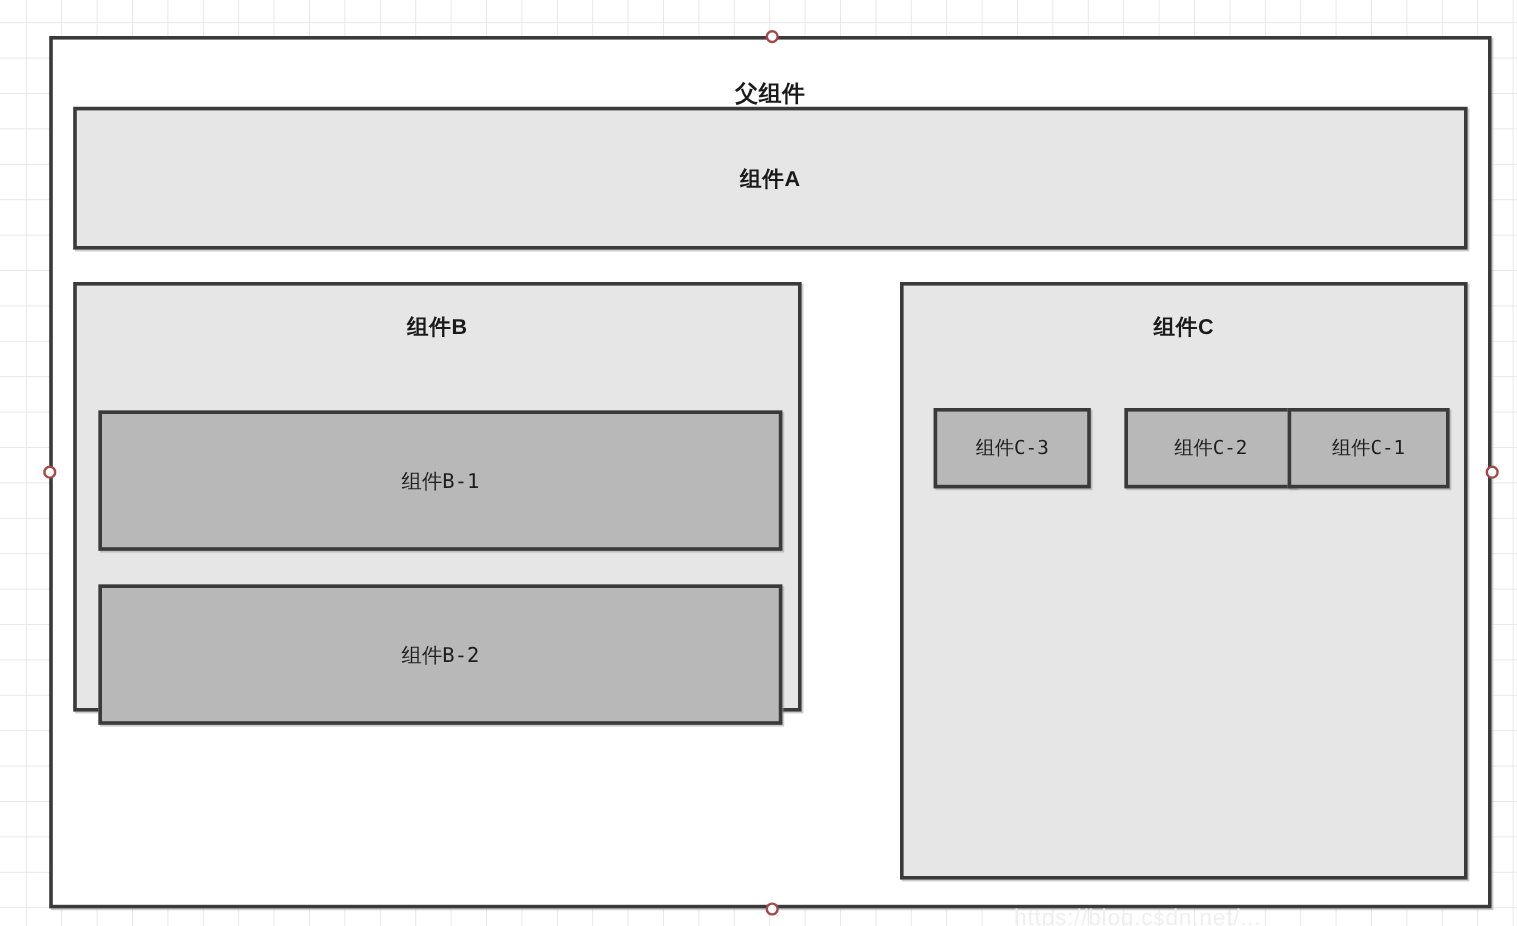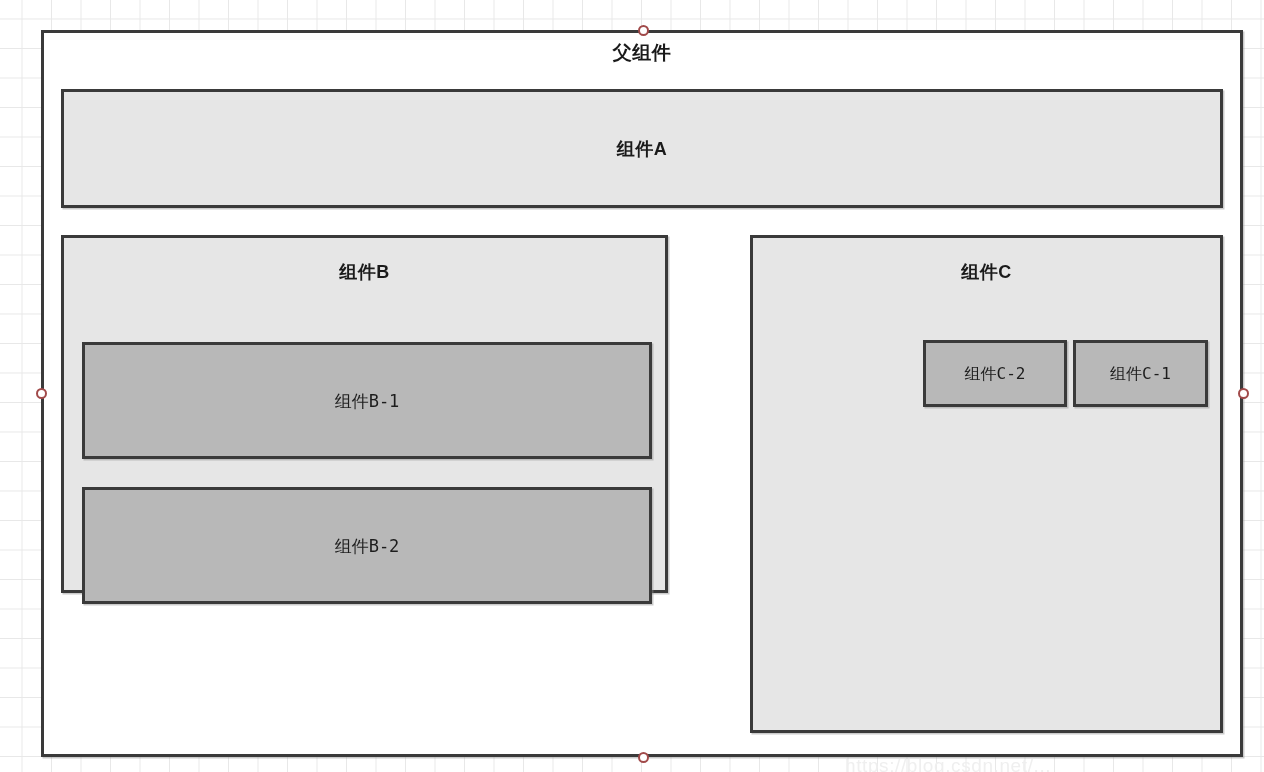--- a/index.html
+++ b/index.html
@@ -56,21 +56,21 @@
     letter-spacing: 0.5px;
     white-space: nowrap;
   }
 
   .container-title {
     top: 22px;
     font-size: 18px;
   }
 
   .parent-title {
-    top: 7px;
+    top: 32px;
     font-size: 19px;
   }
 
   .leaf-label {
     position: absolute;
     left: 0;
     right: 0;
     top: 50%;
     transform: translateY(-50%);
     text-align: center;
@@ -133,22 +133,25 @@
     </div>
 
     <div class="box leaf-box" id="box-b-2" style="left: 18px; top: 249px; width: 570px; height: 117px;">
       <div class="leaf-label">组件B-2</div>
     </div>
   </div>
 
   <div class="box container-box" id="box-c" style="left: 750px; top: 235px; width: 473px; height: 498px;">
     <div class="title-label container-title">组件C</div>
 
+    <div class="box leaf-box" id="box-c-3" style="left: 25px; top: 102px; width: 131px; height: 67px;">
+      <div class="leaf-label leaf-label-small">组件C-3</div>
+    </div>
 
-    <div class="box leaf-box" id="box-c-2" style="left: 170px; top: 102px; width: 144px; height: 67px;">
+    <div class="box leaf-box" id="box-c-2" style="left: 184px; top: 102px; width: 144px; height: 67px;">
       <div class="leaf-label leaf-label-small">组件C-2</div>
     </div>
 
     <div class="box leaf-box" id="box-c-1" style="left: 320px; top: 102px; width: 135px; height: 67px; padding-left: 32px;">
       <div class="leaf-label leaf-label-small">组件C-1</div>
     </div>
   </div>
 
   <div class="handle" id="handle-top" style="left: 637.5px; top: 24.5px;"></div>
   <div class="handle" id="handle-left" style="left: 35.5px; top: 387.5px;"></div>

